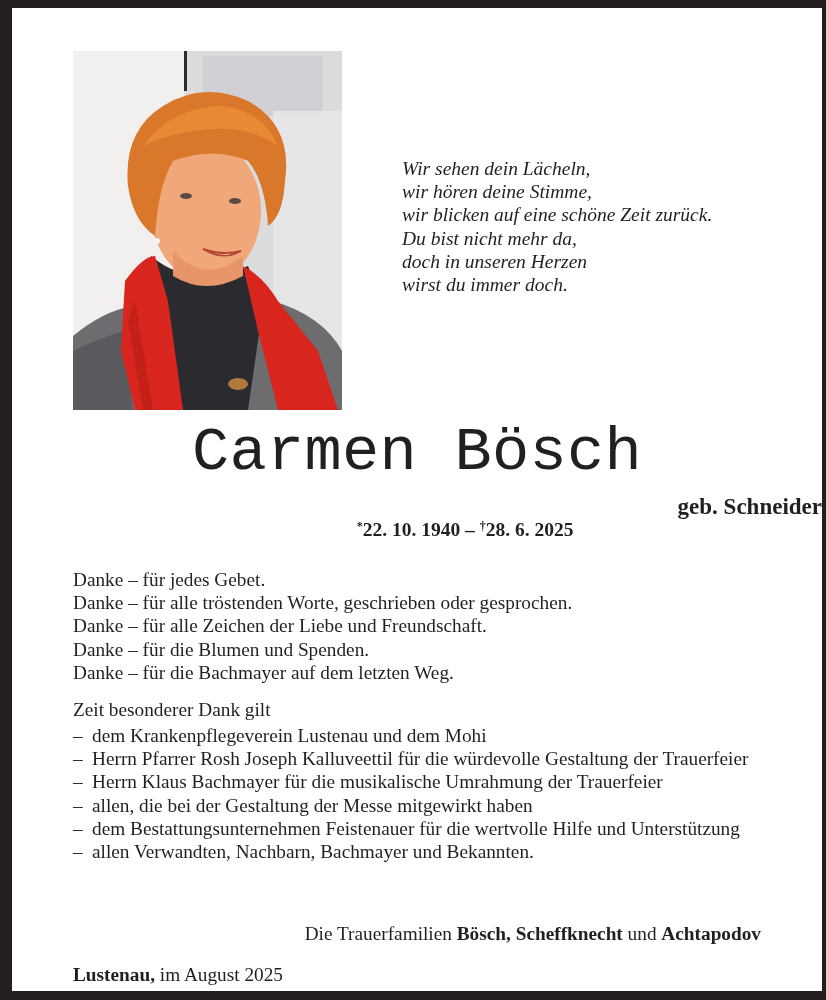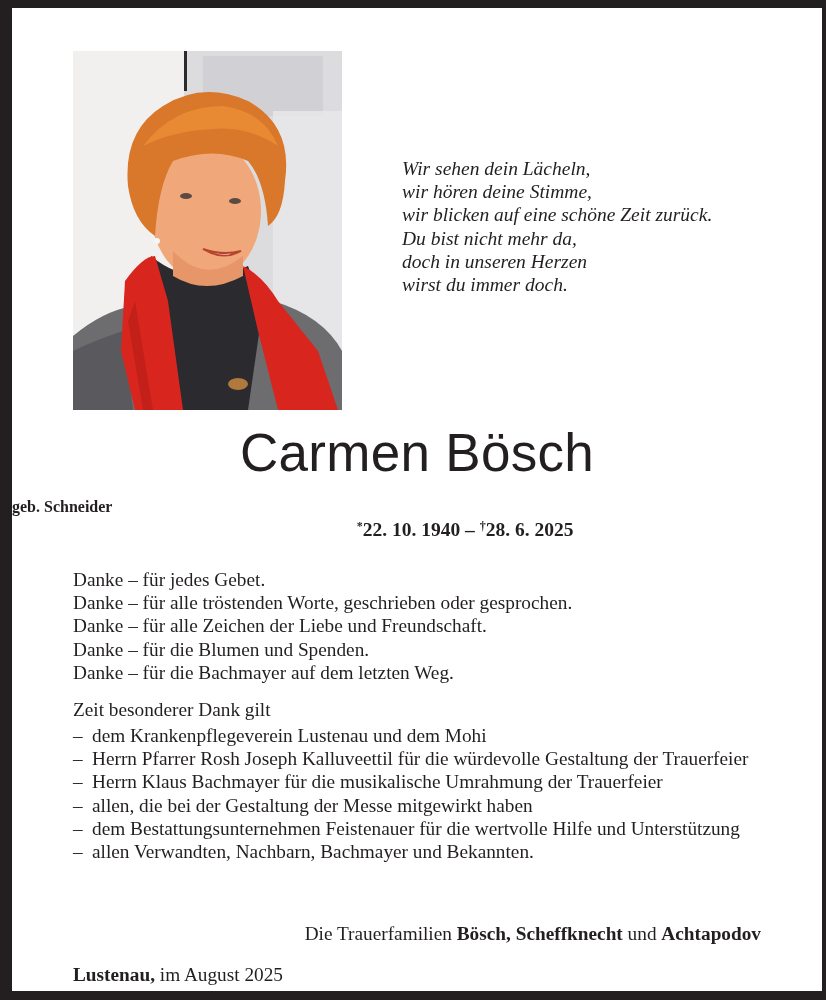--- a/index.html
+++ b/index.html
@@ -37,32 +37,32 @@
       line-height: 23.2px;
       color: #231f20;
     }
     .poem div { white-space: nowrap; }
 
     
     .name {
       position: absolute;
       left: 0; width: 810px; top: 414px;
       text-align: center;
-      font-family: Liberation Sans, sans-serif;
-      font-size: 53px;
+      font-family: Liberation Mono, monospace;
+      font-size: 62px;
       line-height: 62px;
       letter-spacing: 0.3px;
     }
     .maiden {
       position: absolute;
       left: 0; width: 810px; top: 487px;
-      text-align: left;
+      text-align: right;
       font-family: "Liberation Serif", "DejaVu Serif", serif;
       font-weight: bold;
-      font-size: 16px;
+      font-size: 23px;
       line-height: 23px;
     }
     .dates {
       position: absolute;
       left: 0; width: 810px; top: 510px;
       text-align: center;
       font-family: "Liberation Serif", "DejaVu Serif", serif;
       font-weight: bold;
       font-size: 19.5px;
       line-height: 23px;

